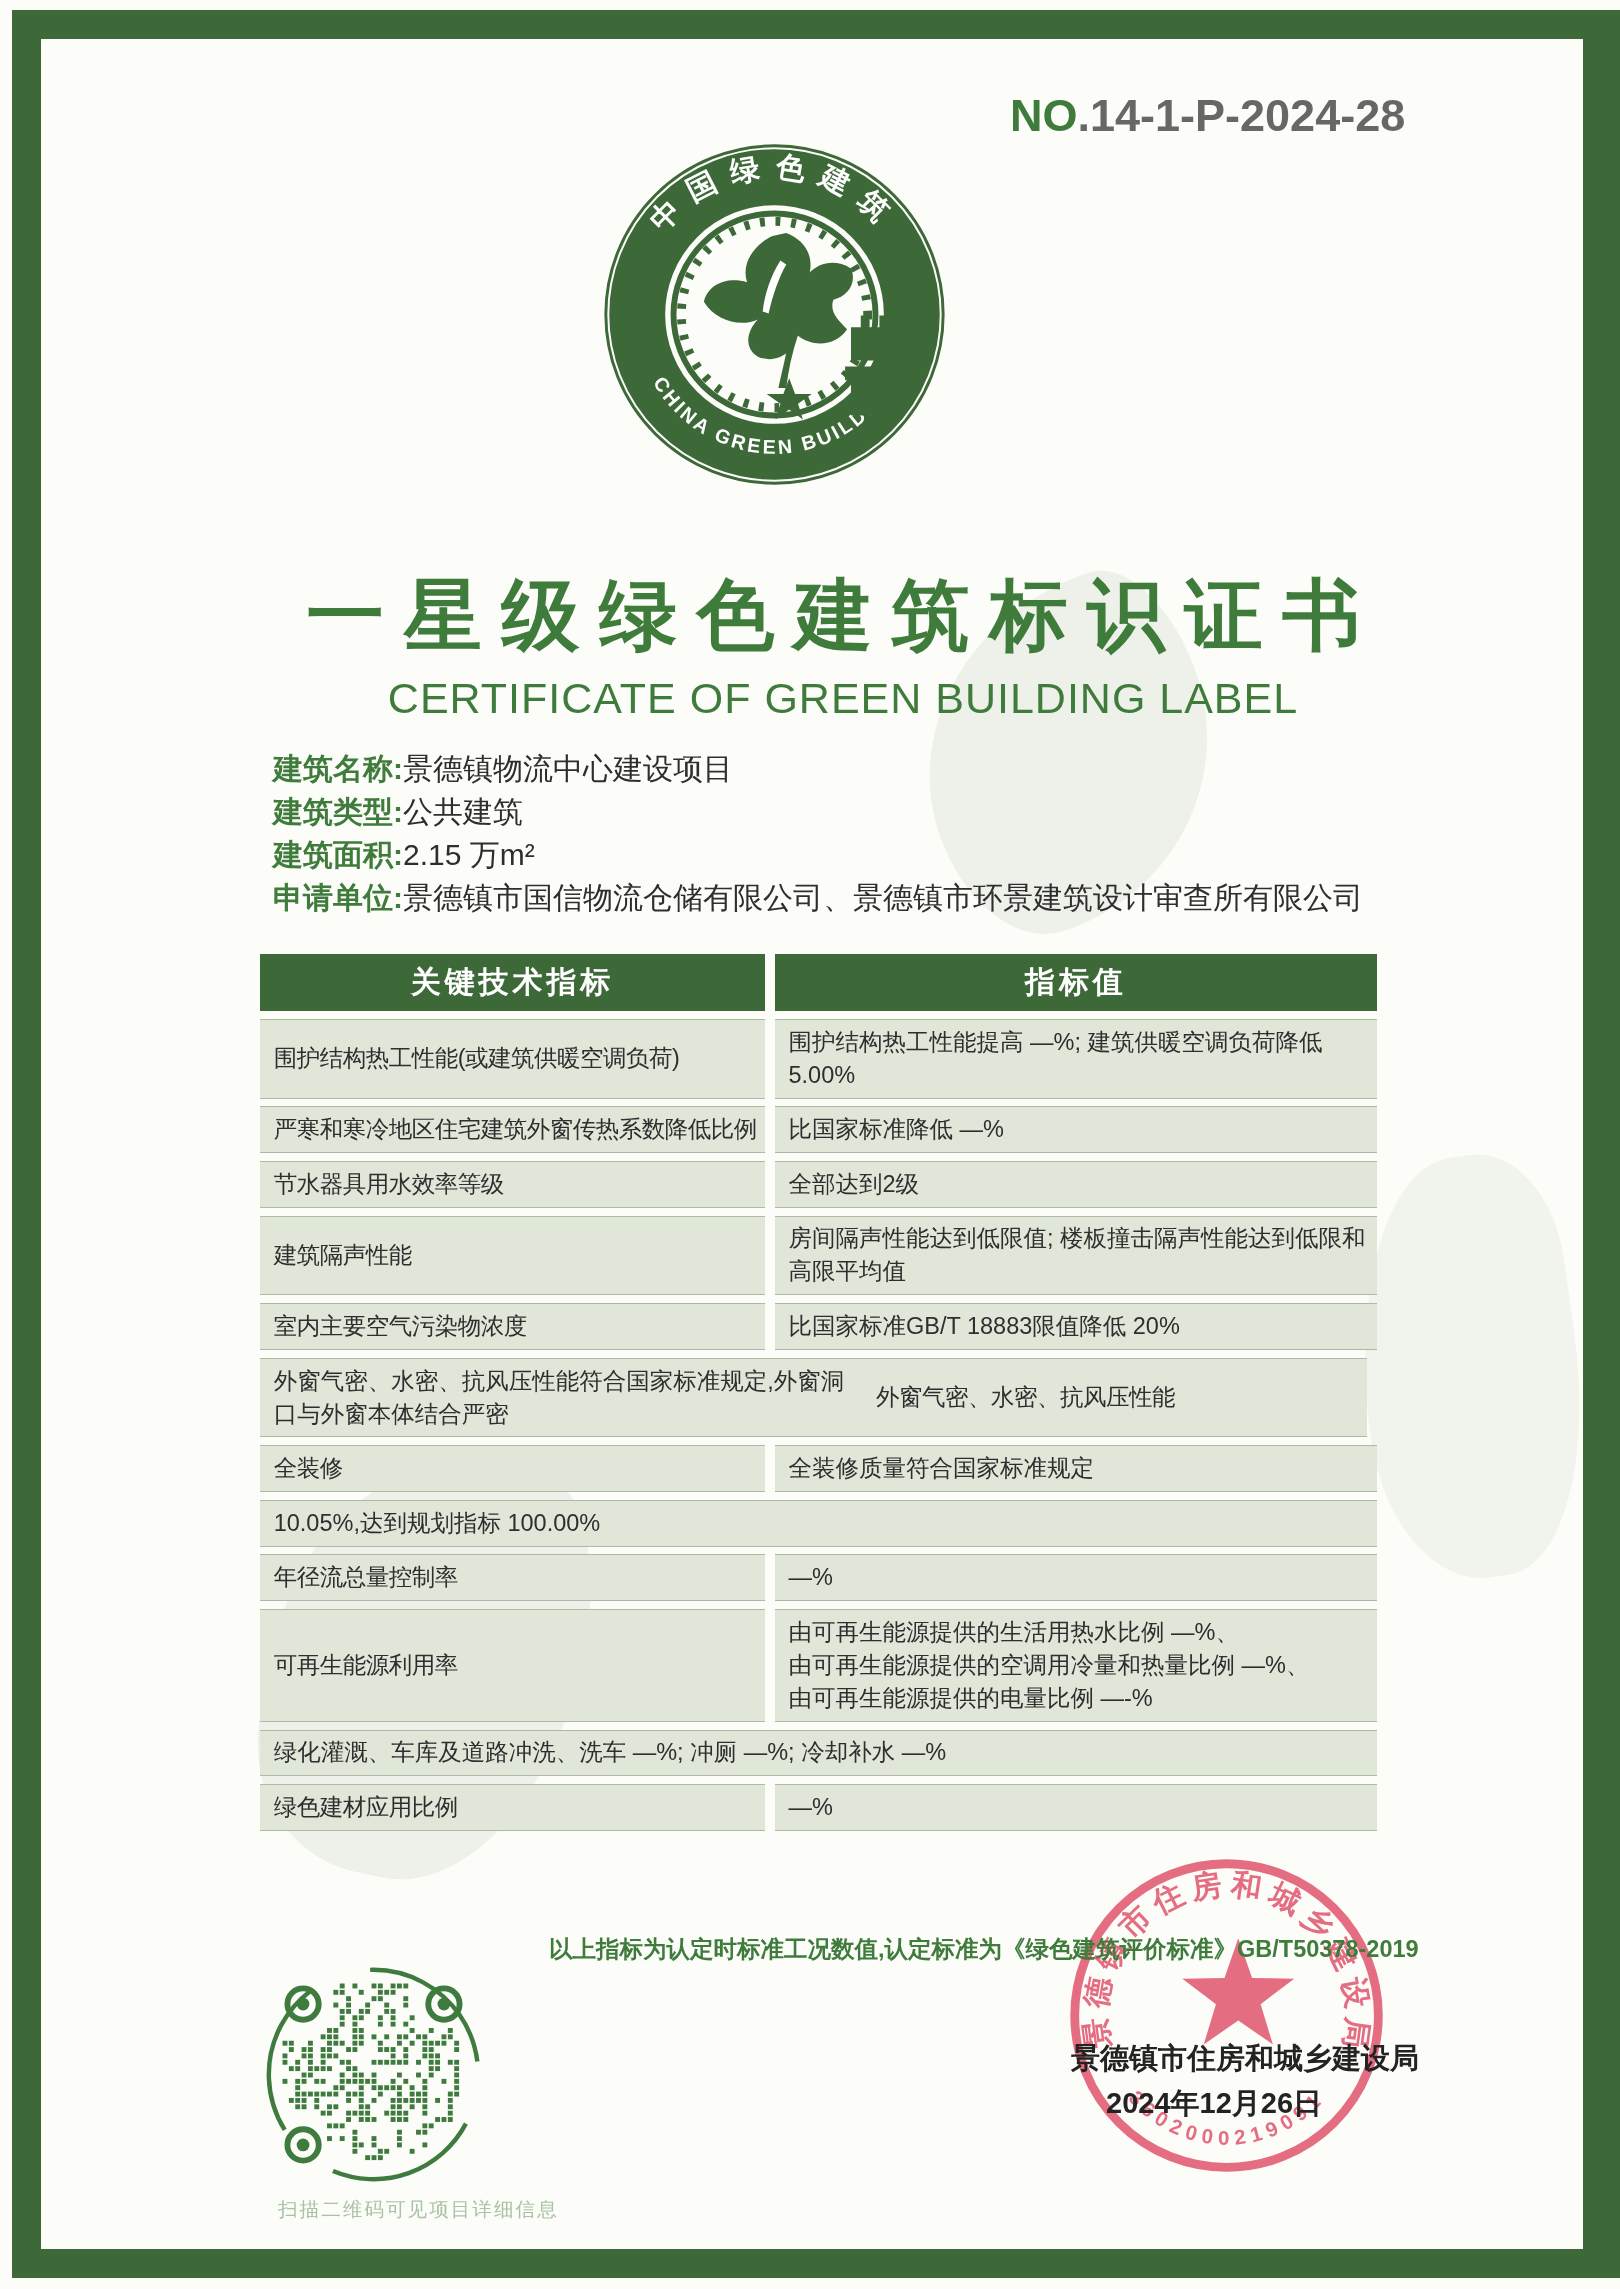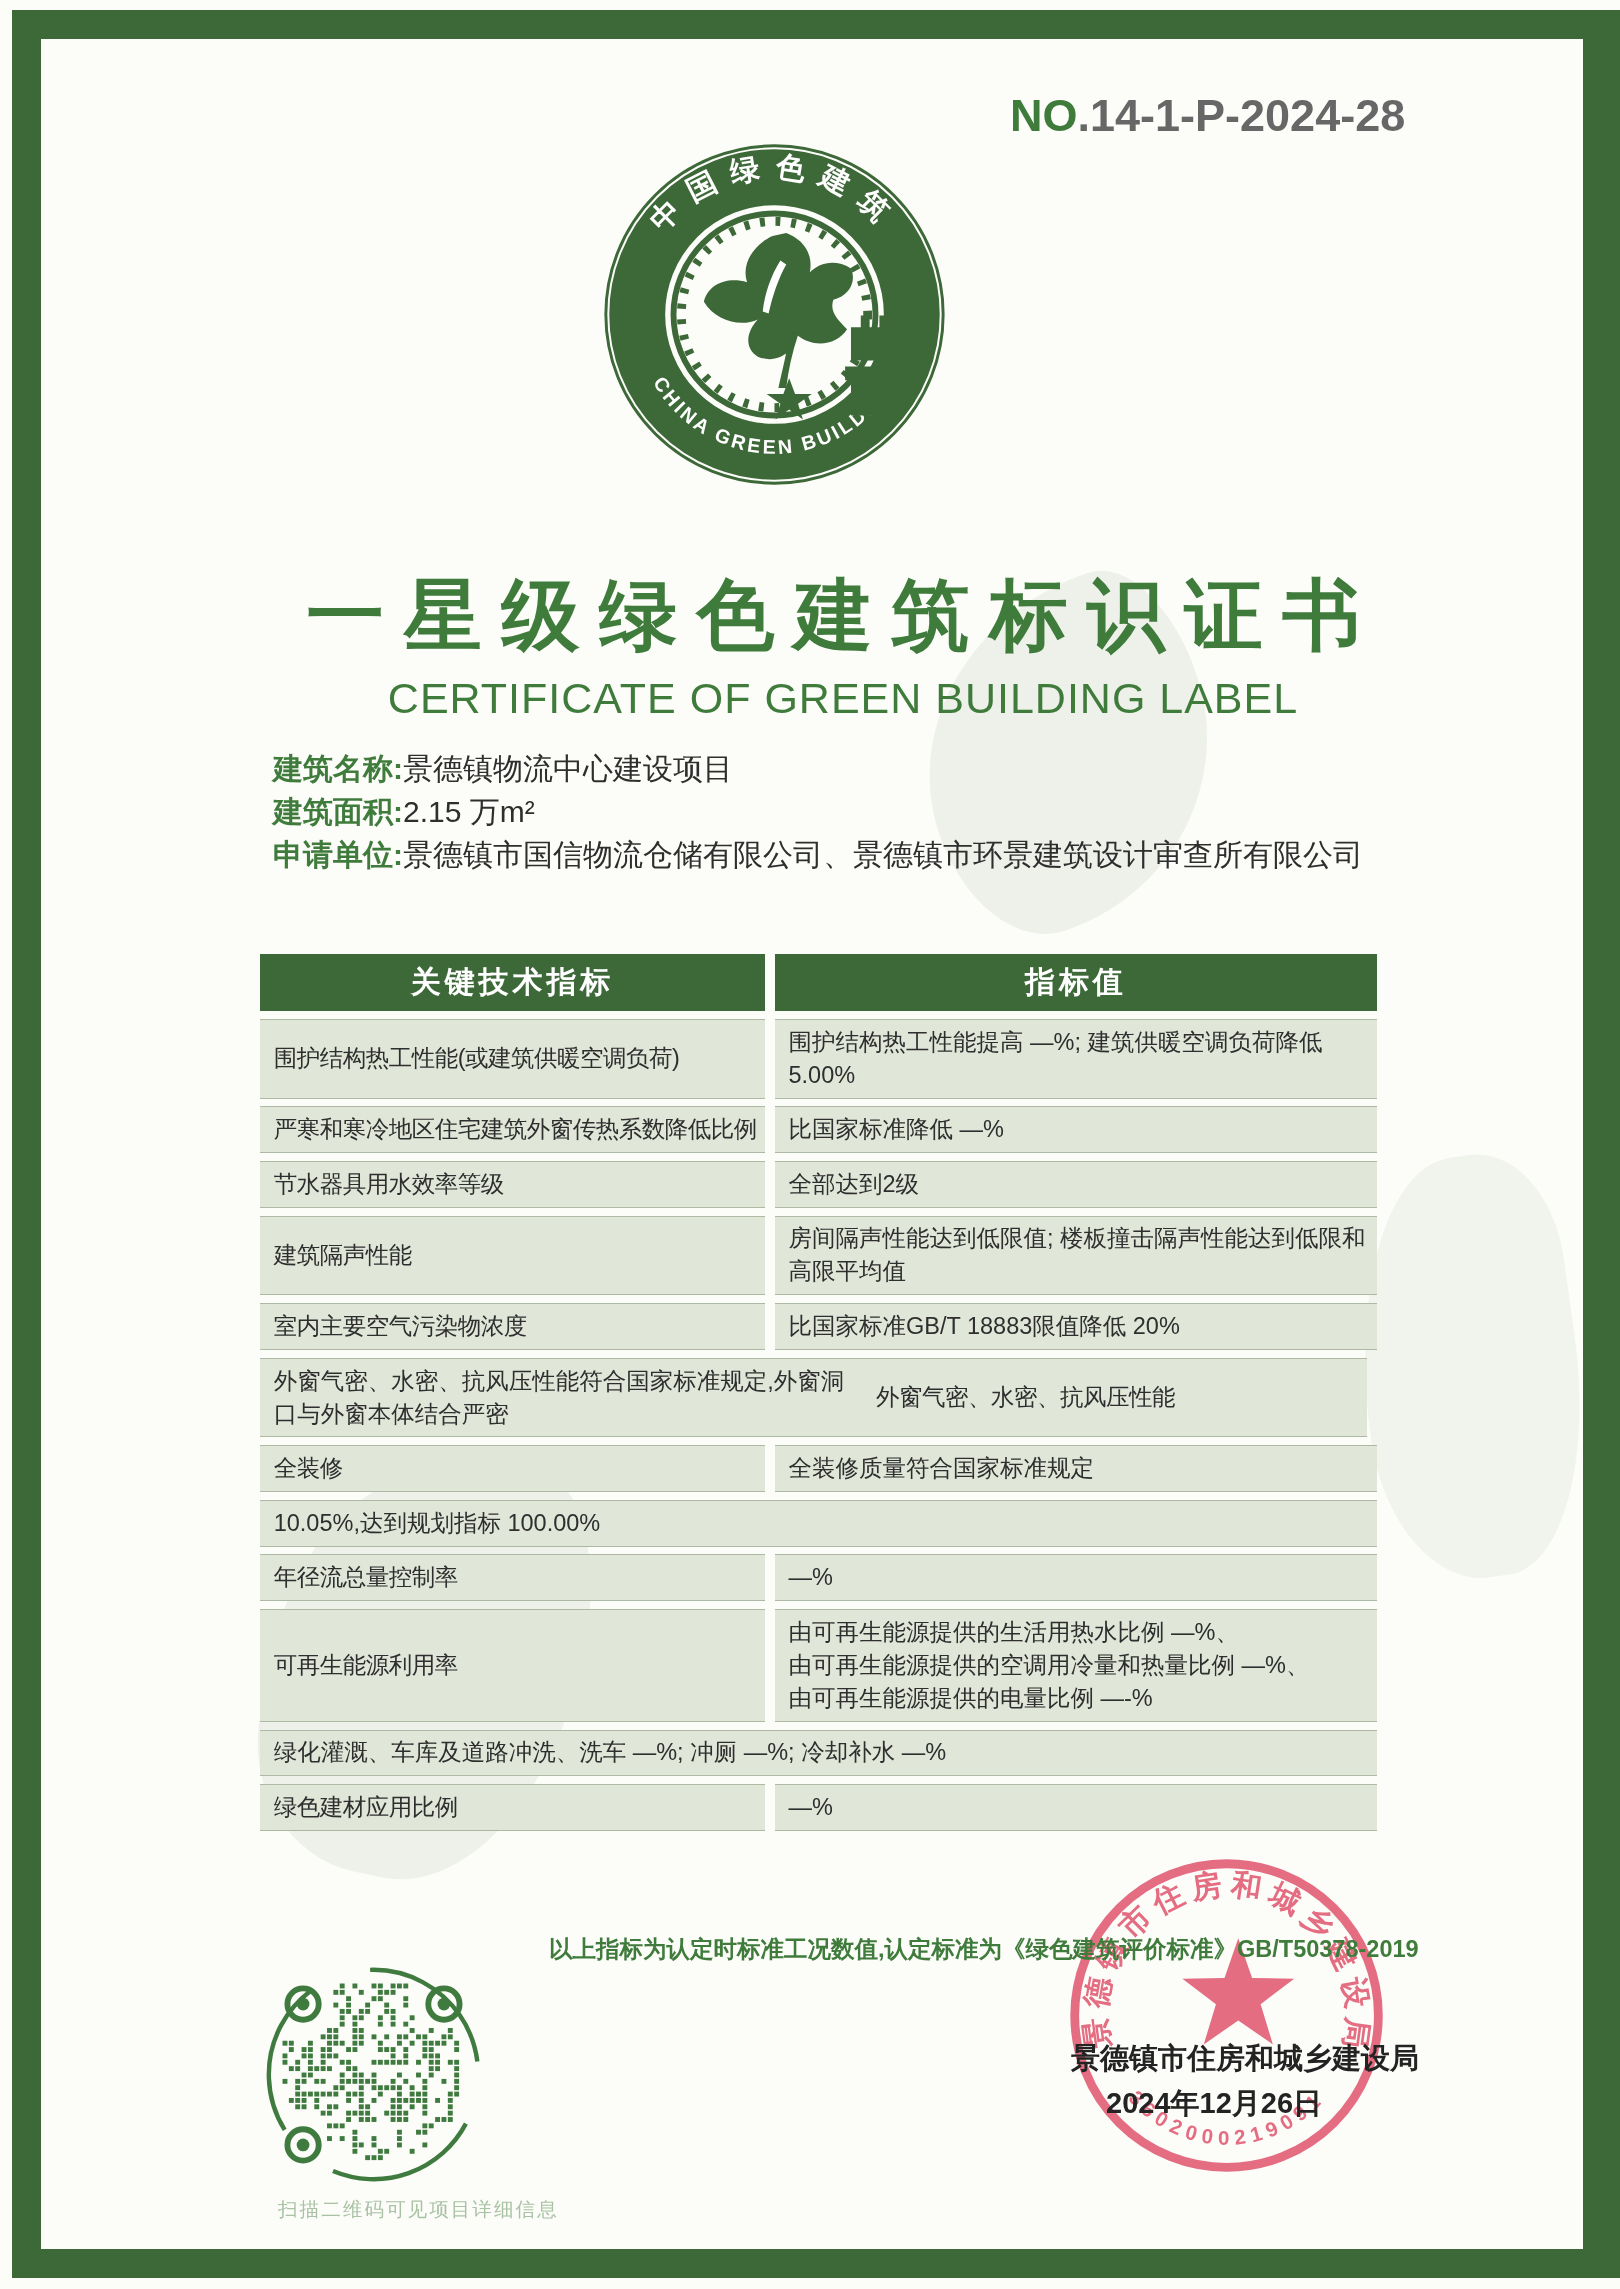--- a/index.html
+++ b/index.html
@@ -79,20 +79,21 @@
       <path d="M252,236 h60 v14 h-6 v36 h-48 v-36 h-6 Z"></path>
     </g>
   </svg>
 </div>
 
 <div class="title">一星级绿色建筑标识证书</div>
 <div class="subtitle">CERTIFICATE OF GREEN BUILDING LABEL</div>
 
 <div class="info">
   <div class="info-line"><span class="lbl">建筑名称:</span><span class="val">景德镇物流中心建设项目</span></div>
+  <div class="info-line"><span class="lbl">建筑类型:</span><span class="val">公共建筑</span></div>
   <div class="info-line"><span class="lbl">建筑面积:</span><span class="val">2.15 万m²</span></div>
   <div class="info-line"><span class="lbl">申请单位:</span><span class="val">景德镇市国信物流仓储有限公司、景德镇市环景建筑设计审查所有限公司</span></div>
 </div>
 
 <div class="table">
   <div class="thead">
     <div class="th th1">关键技术指标</div>
     <div class="th th2">指标值</div>
   </div>
   <div>

